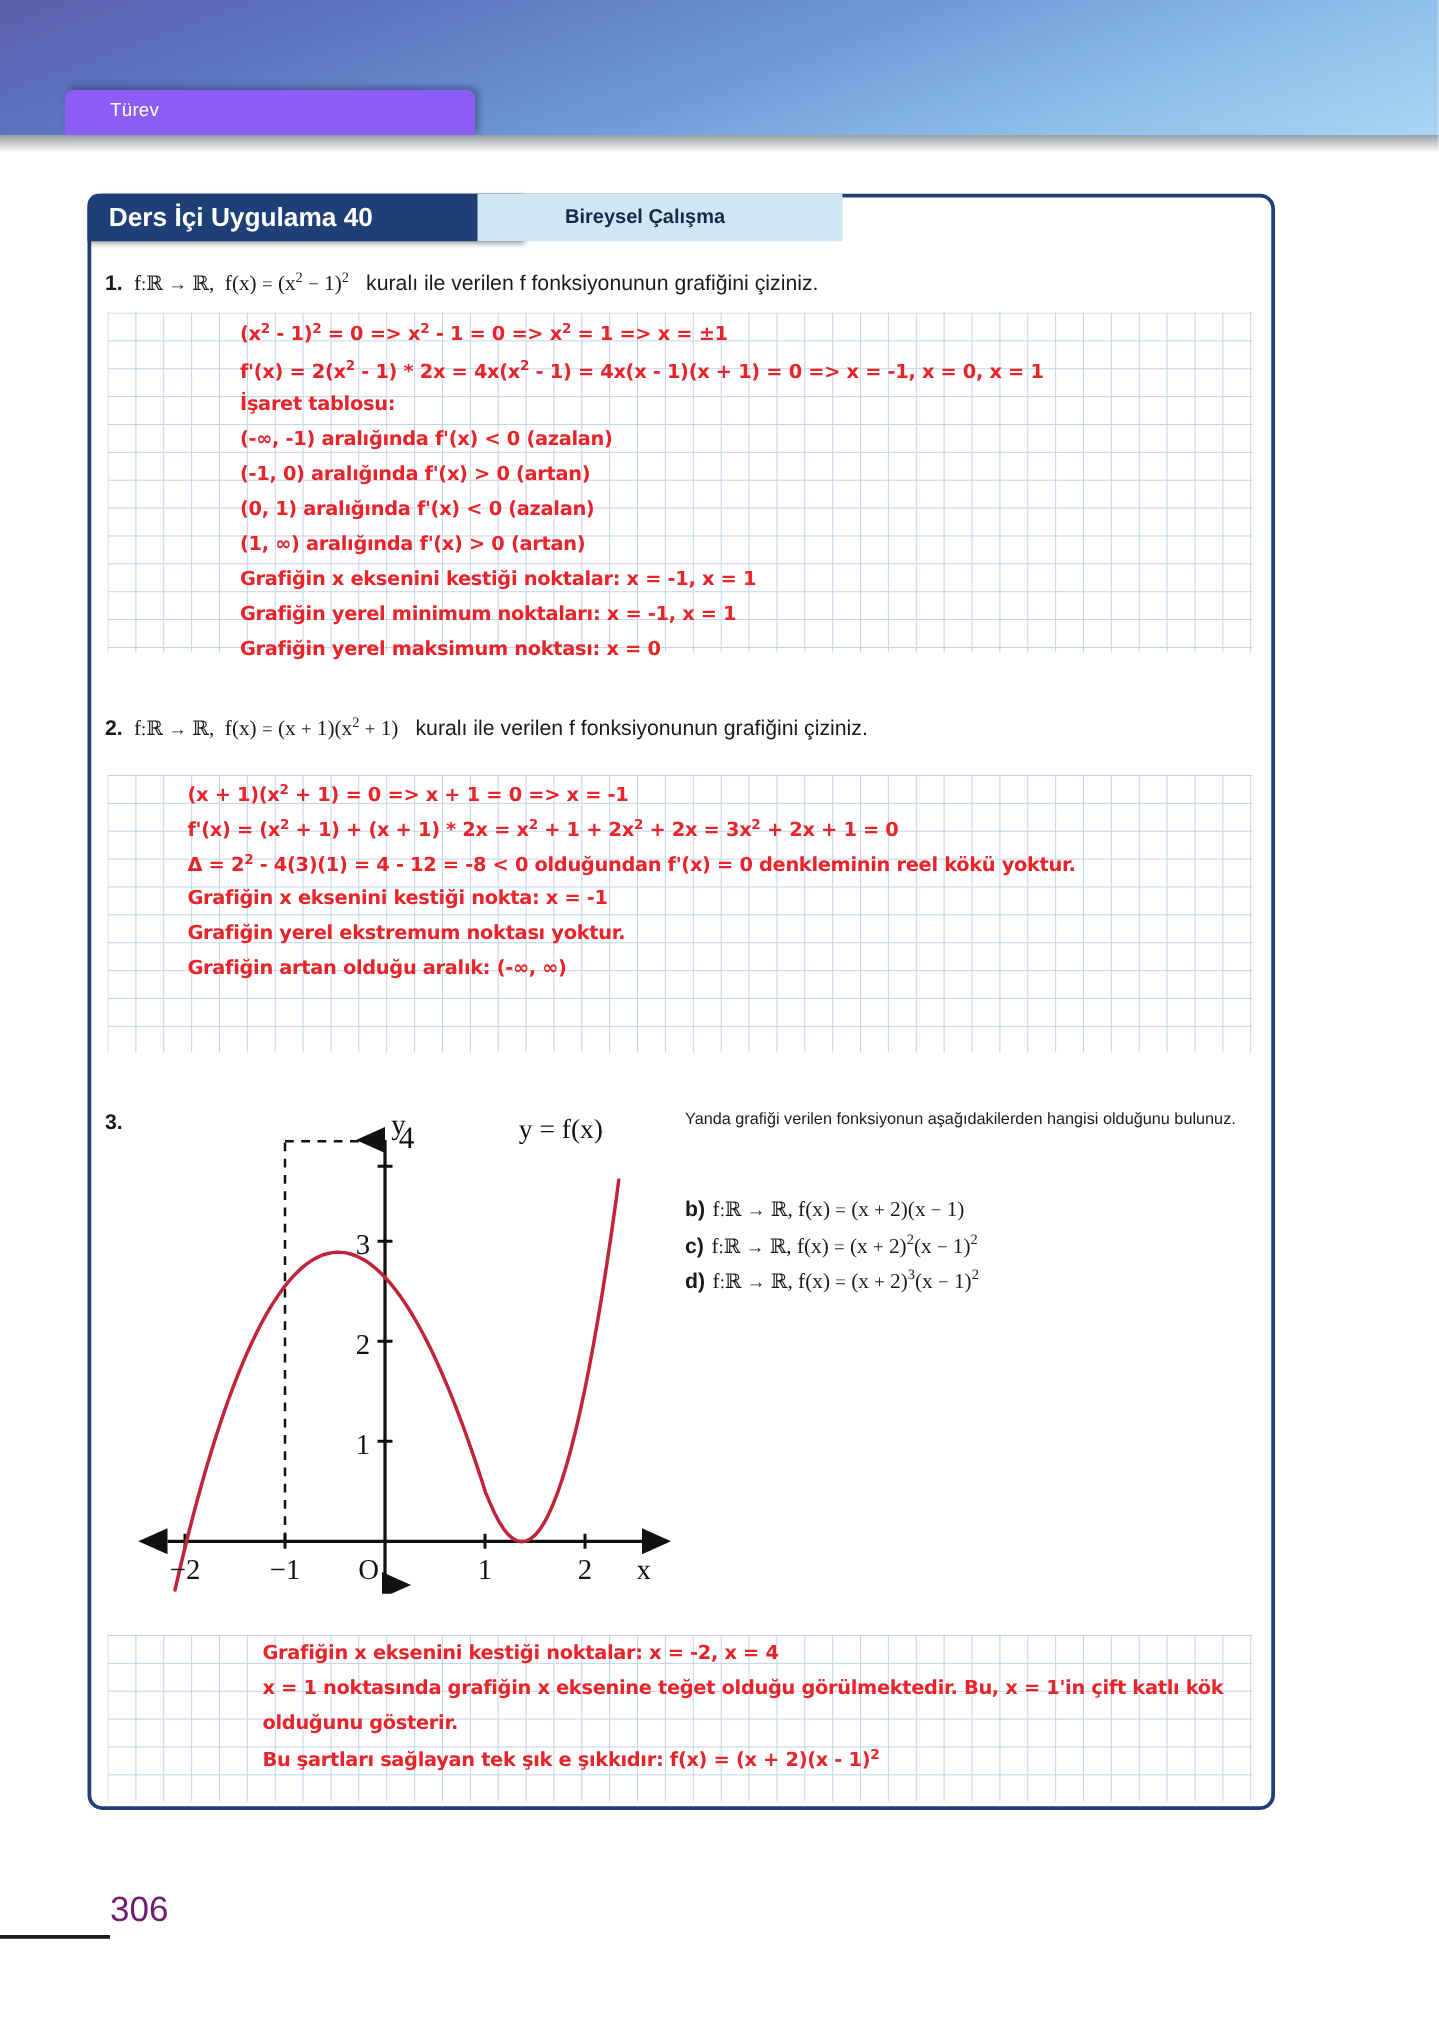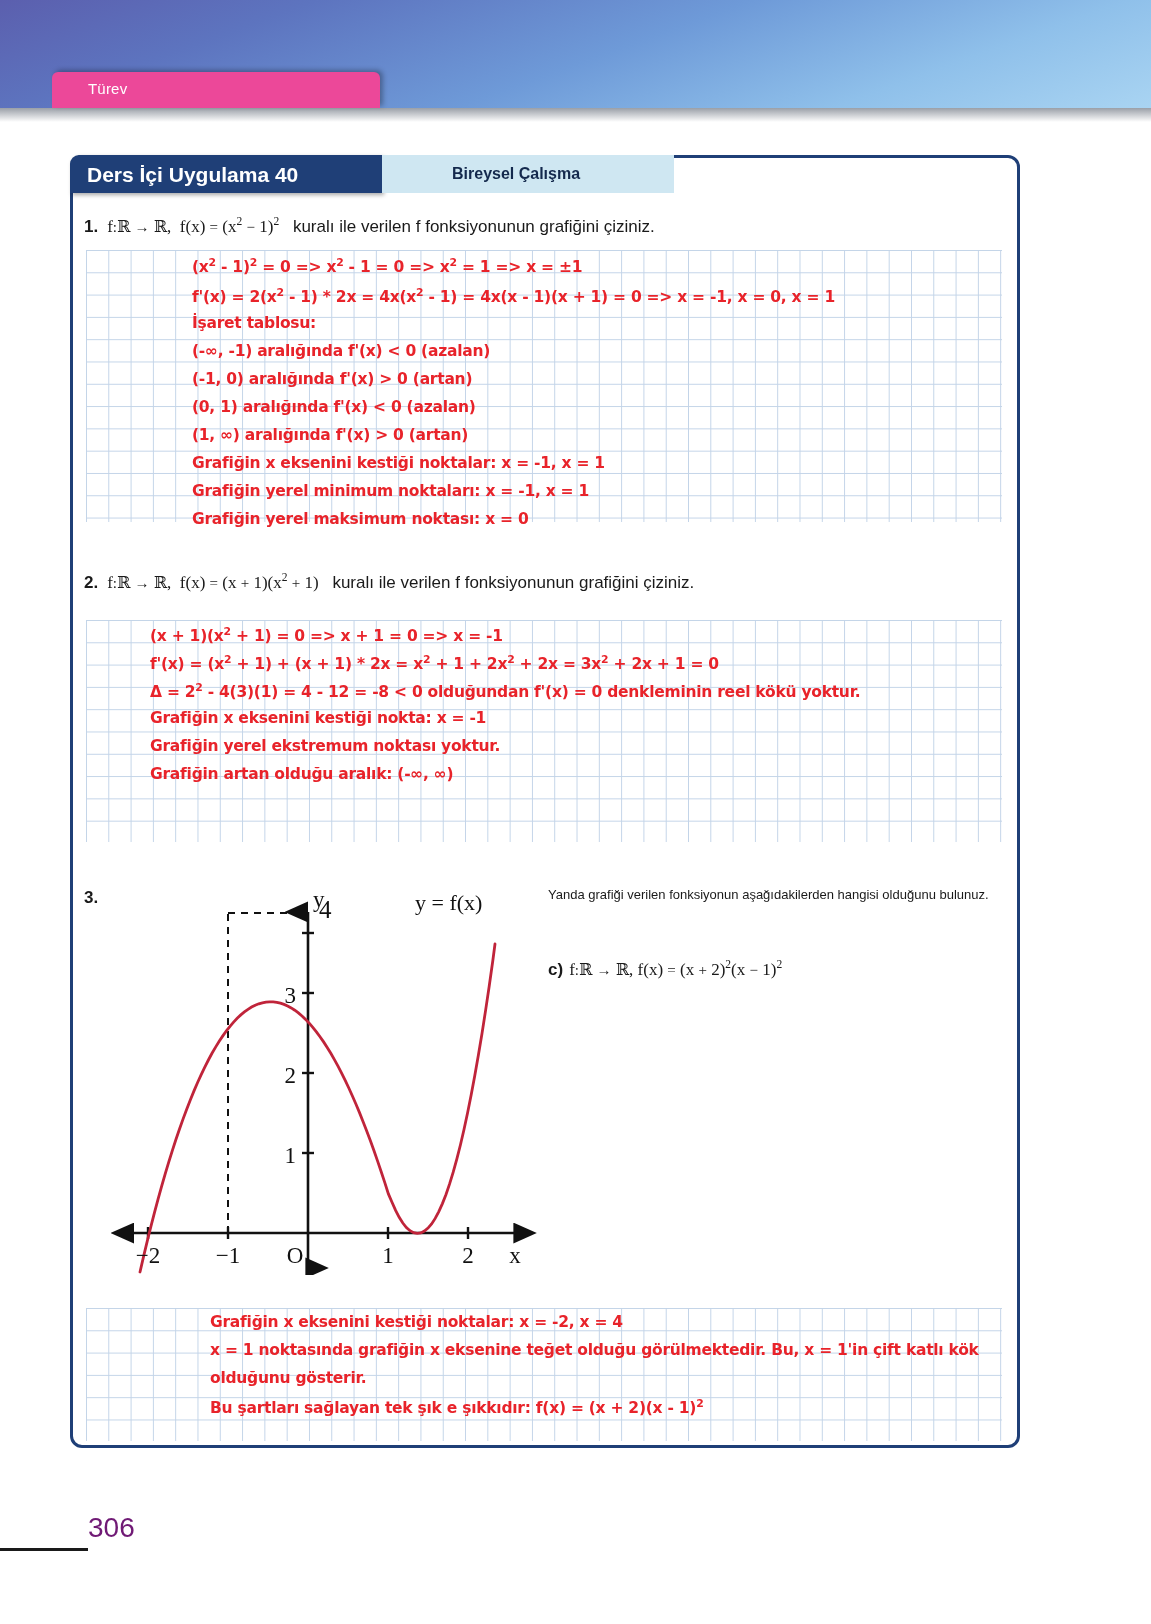--- a/index.html
+++ b/index.html
@@ -28,21 +28,21 @@
     left: 0; top: 108px;
     width: 1151px;
     height: 14px;
     background: linear-gradient(to bottom, rgba(70,80,95,0.55), rgba(255,255,255,0));
   }
   .unit-tab {
     position: absolute;
     left: 52px; top: 72px;
     width: 328px;
     height: 36px;
-    background: #ec4899;
+    background: #8b5cf6;
     border-radius: 6px 6px 0 0;
     box-shadow: 3px -2px 5px rgba(0,0,0,0.30);
   }
   .unit-tab-label {
     position: absolute;
     left: 36px; top: 8px;
     color: #ffffff;
     font-size: 15px;
     letter-spacing: .2px;
   }
@@ -67,20 +67,21 @@
     height: 38px;
   }
   .title-blue {
     position: absolute;
     left: 0; top: 0;
     width: 312px;
     height: 38px;
     background: #1f3f77;
     border-radius: 9px 0 0 0;
     box-shadow: 2px 2px 4px rgba(0,0,0,0.35);
+    padding-left: 36px;
   }
   .title-blue span {
     position: absolute;
     left: 17px; top: 8px;
     color: #ffffff;
     font-size: 21px;
     font-weight: bold;
   }
   .title-light {
     position: absolute;
@@ -315,21 +316,27 @@
     <text x="405" y="383" font-family="Liberation Serif, serif" font-size="23" fill="#111111" text-anchor="middle">x</text>
 
     <text x="305" y="30" font-family="Liberation Serif, serif" font-size="22" fill="#111111">y = f(x)</text>
   </svg>
 </div>
 
 <div class="prompt">Yanda grafiği verilen fonksiyonun aşağıdakilerden hangisi olduğunu bulunuz.</div>
 
 <div class="choices">
   <div class="choice">
+    <span class="lt">b)</span><span class="mathserif">f<span style="font-size:15px">:</span><span class="bb">ℝ</span> <span style="font-size:15px">→</span> <span class="bb">ℝ</span>, f(x) <span style="font-size:15px">=</span> (x <span style="font-size:15px">+</span> 2)(x <span style="font-size:15px">−</span> 1)</span>
+  </div>
+  <div class="choice">
     <span class="lt">c)</span><span class="mathserif">f<span style="font-size:15px">:</span><span class="bb">ℝ</span> <span style="font-size:15px">→</span> <span class="bb">ℝ</span>, f(x) <span style="font-size:15px">=</span> (x <span style="font-size:15px">+</span> 2)<sup>2</sup>(x <span style="font-size:15px">−</span> 1)<sup>2</sup></span>
+  </div>
+  <div class="choice">
+    <span class="lt">d)</span><span class="mathserif">f<span style="font-size:15px">:</span><span class="bb">ℝ</span> <span style="font-size:15px">→</span> <span class="bb">ℝ</span>, f(x) <span style="font-size:15px">=</span> (x <span style="font-size:15px">+</span> 2)<sup>3</sup>(x <span style="font-size:15px">−</span> 1)<sup>2</sup></span>
   </div>
 </div>
 
 <div class="gridbox" style="left:86px; top:1308px; width:916px; height:133px;"></div>
 
 <div class="ans" style="left:210px; top:1315px;">Grafiğin x eksenini kestiği noktalar: x = -2, x = 4</div>
 <div class="ans" style="left:210px; top:1343px;">x = 1 noktasında grafiğin x eksenine teğet olduğu görülmektedir. Bu, x = 1'in çift katlı kök</div>
 <div class="ans" style="left:210px; top:1371px;">olduğunu gösterir.</div>
 <div class="ans" style="left:210px; top:1399px;">Bu şartları sağlayan tek şık e şıkkıdır: f(x) = (x + 2)(x - 1)<sup>2</sup></div>
 

